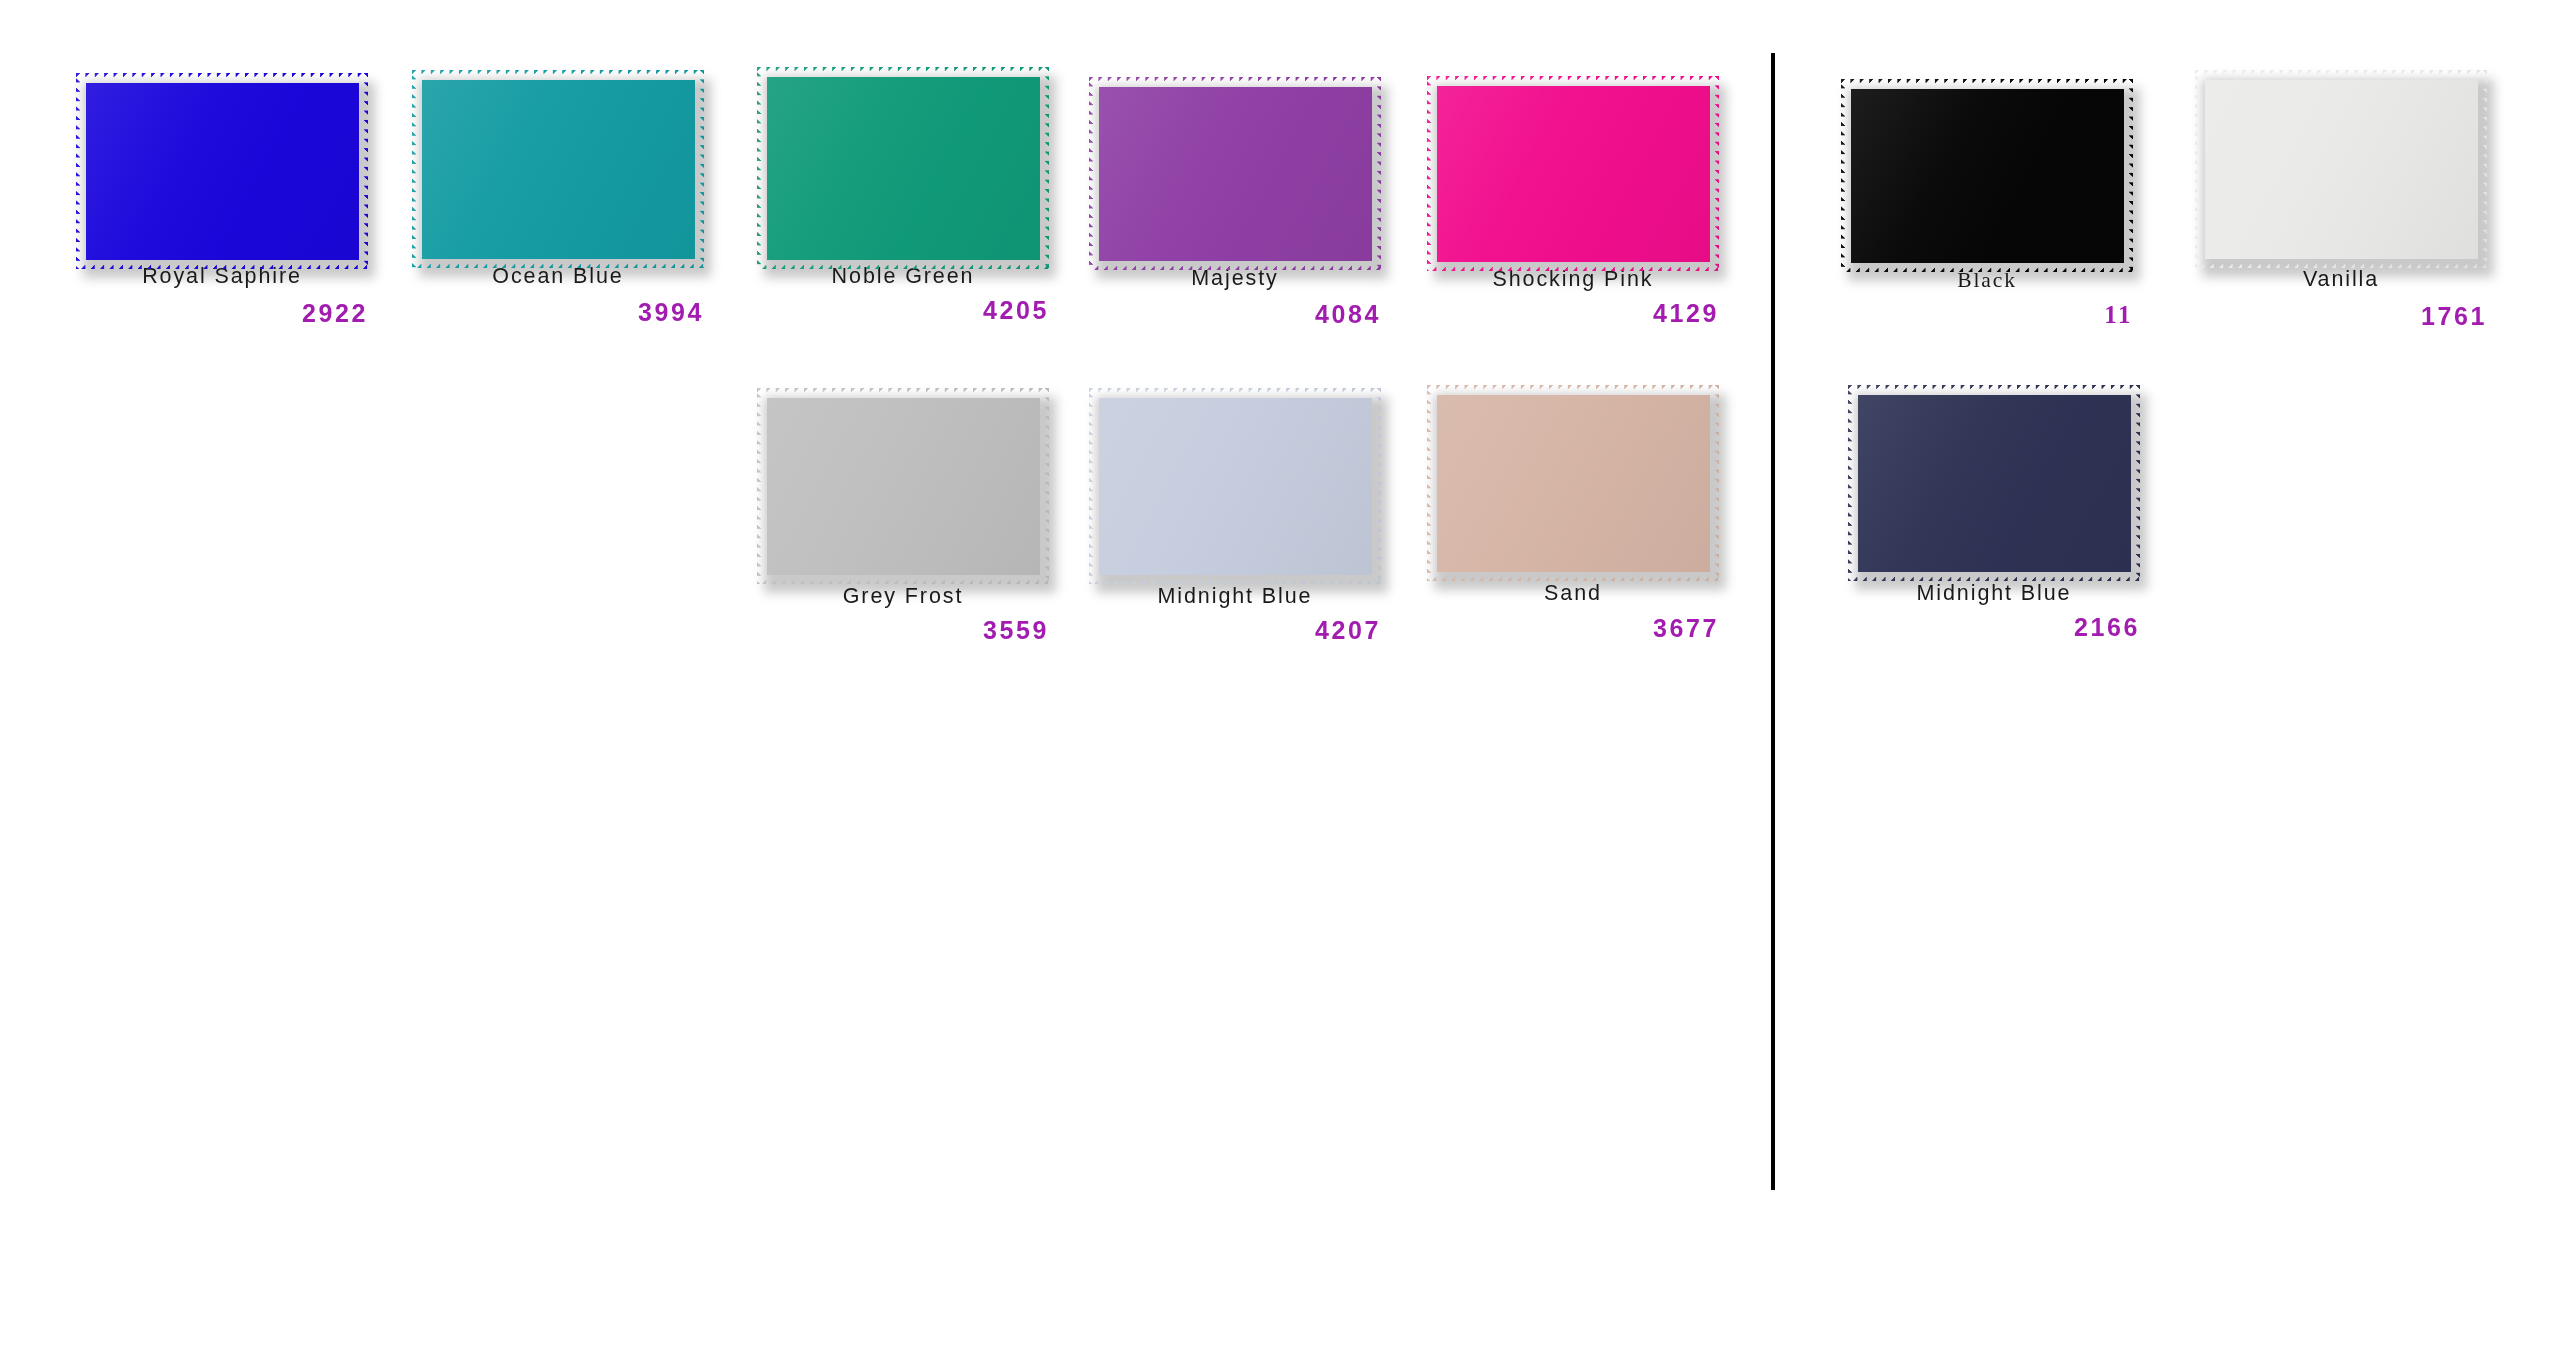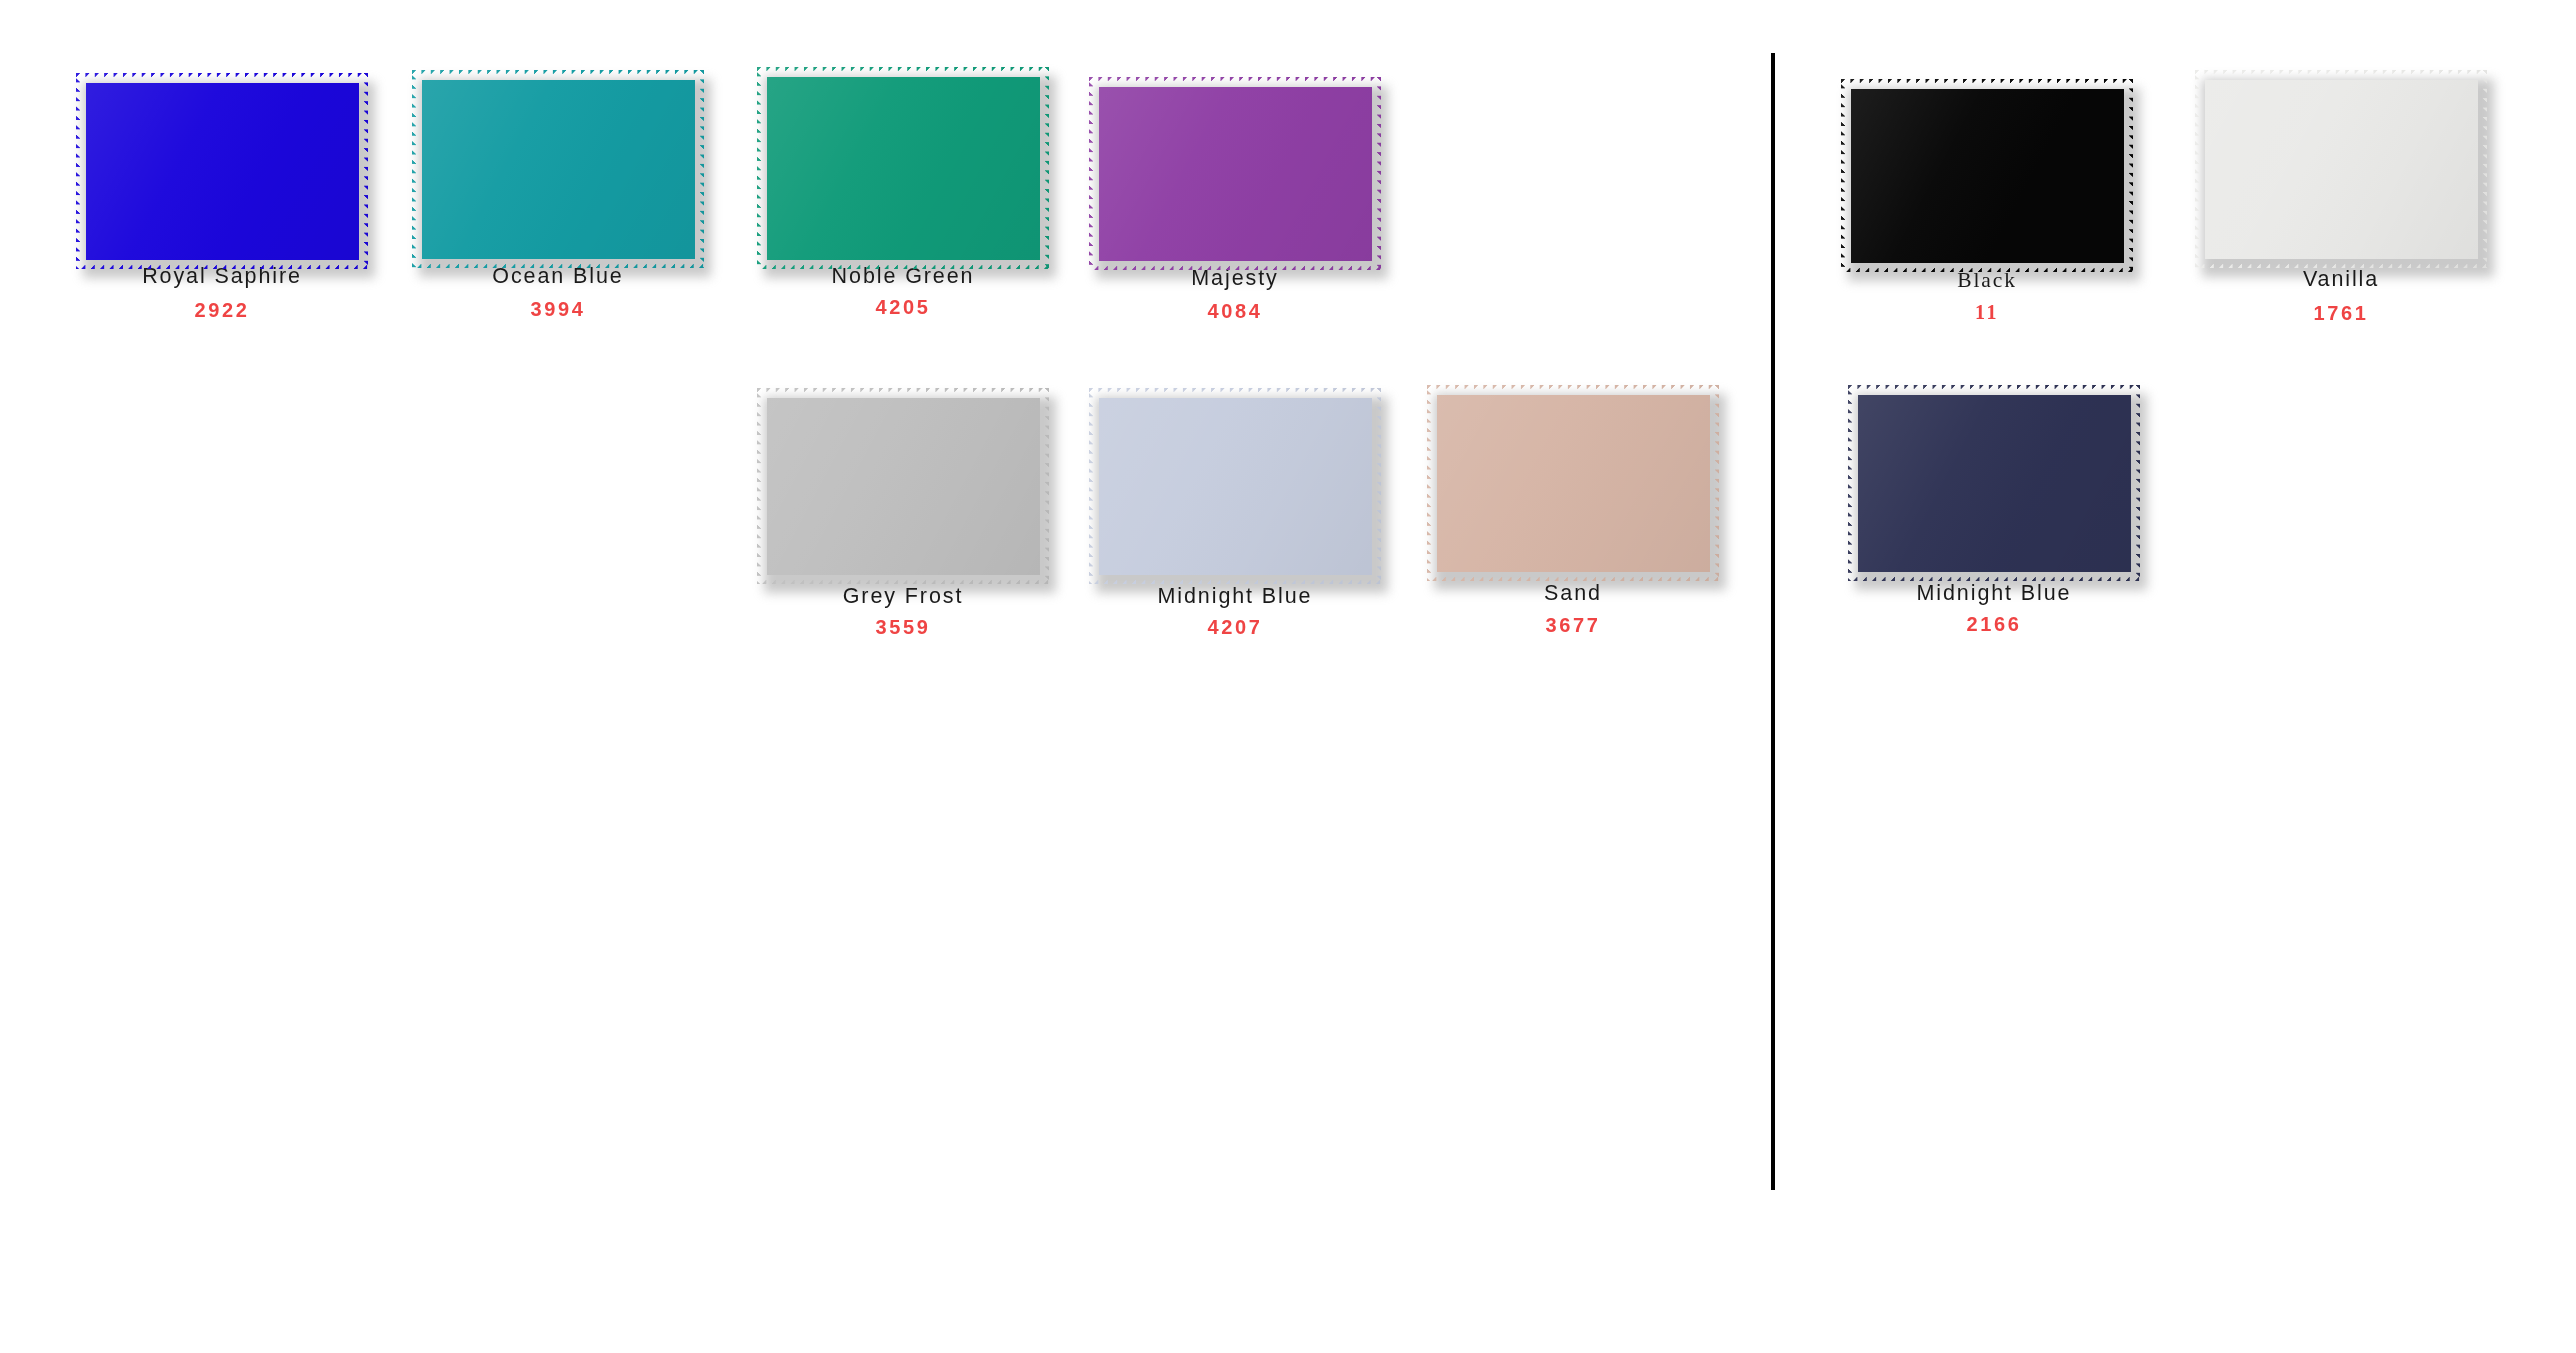--- a/index.html
+++ b/index.html
@@ -97,23 +97,23 @@
   .swatch-name {
     text-align: center;
     color: #1a1a1a;
     font-size: 21.5px;
     font-weight: 400;
     letter-spacing: 1.9px;
     white-space: nowrap;
   }
 
   .swatch-code {
-    text-align: center;
-    color: #ef4444;
-    font-size: 20px;
+    text-align: right;
+    color: #a21caf;
+    font-size: 25px;
     font-weight: 700;
     letter-spacing: 2.6px;
     white-space: nowrap;
   }
 
   
   #group-divider {
     position: absolute;
     background: #000000;
     width: 4.3px;
@@ -148,20 +148,28 @@
       <div class="swatch-code" style="position: absolute; left: 0px; width: 292px; top: 229px;">4205</div>
     </div>
     <div class="swatch-card" style="left: 1089px; top: 77px; width: 292px;">
       <div class="swatch-chip-wrap" style="height: 193px;">
         <div class="swatch-shadow"></div>
         <div class="swatch-chip" title="Majesty" style="background: rgb(143, 63, 165);"></div>
       </div>
       <div class="swatch-name" style="position: absolute; left: 0px; width: 292px; top: 189px;">Majesty</div>
       <div class="swatch-code" style="position: absolute; left: 0px; width: 292px; top: 223px;">4084</div>
     </div>
+    <div class="swatch-card" style="left: 1427px; top: 76px; width: 292px;">
+      <div class="swatch-chip-wrap" style="height: 195px;">
+        <div class="swatch-shadow"></div>
+        <div class="swatch-chip" title="Shocking Pink" style="background: rgb(242, 13, 141);"></div>
+      </div>
+      <div class="swatch-name" style="position: absolute; left: 0px; width: 292px; top: 191px;">Shocking Pink</div>
+      <div class="swatch-code" style="position: absolute; left: 0px; width: 292px; top: 223px;">4129</div>
+    </div>
     <div class="swatch-card" style="left: 757px; top: 388px; width: 292px;">
       <div class="swatch-chip-wrap" style="height: 196px;">
         <div class="swatch-shadow"></div>
         <div class="swatch-chip" title="Grey Frost" style="background: rgb(191, 191, 191);"></div>
       </div>
       <div class="swatch-name" style="position: absolute; left: 0px; width: 292px; top: 196px;">Grey Frost</div>
       <div class="swatch-code" style="position: absolute; left: 0px; width: 292px; top: 228px;">3559</div>
     </div>
     <div class="swatch-card" style="left: 1089px; top: 388px; width: 292px;">
       <div class="swatch-chip-wrap" style="height: 196px;">

